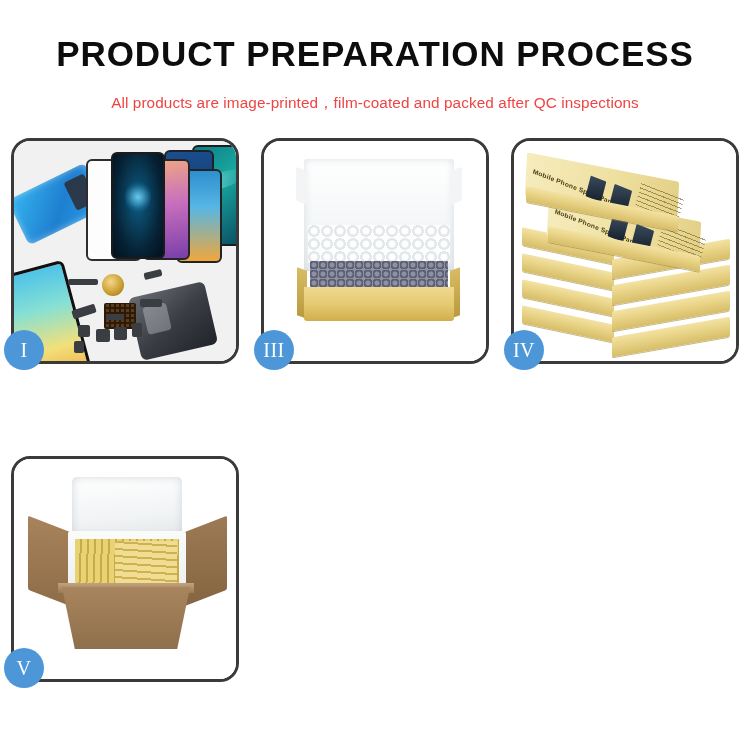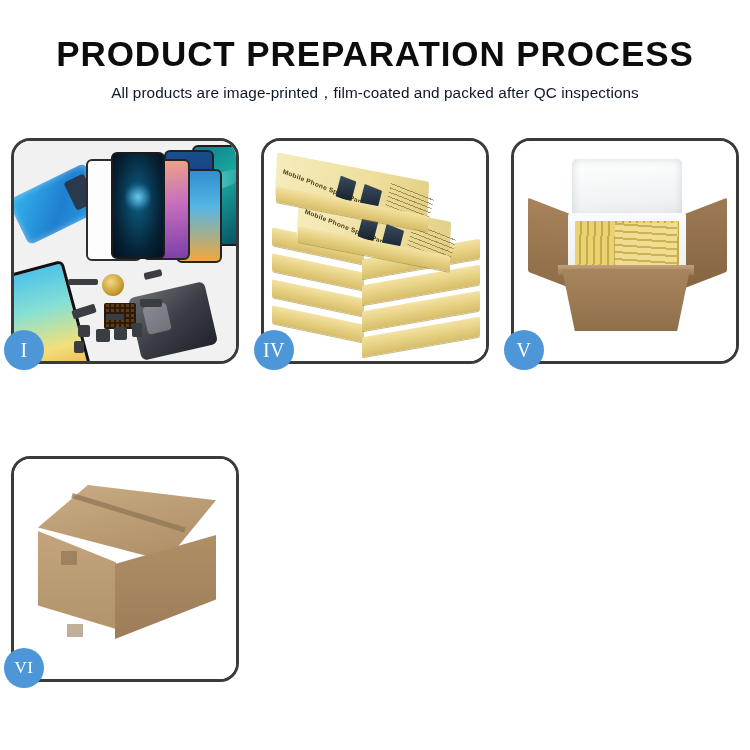--- a/index.html
+++ b/index.html
@@ -32,25 +32,25 @@
   .title {
     font-family: "Liberation Sans", sans-serif;
     font-size: 35px;
     font-weight: 700;
     letter-spacing: 0.9px;
     color: #0d0d0d;
     line-height: 40px;
     white-space: nowrap;
   }
   .subtitle {
-    margin-top: 9px;
+    margin-top: 19px;
     font-family: "Liberation Sans", sans-serif;
     font-size: 15.3px;
     font-weight: 400;
-    color: #0f172a;
+    color: #ef4444;
     letter-spacing: 0.1px;
     line-height: 19px;
     white-space: nowrap;
   }
 
   
   .grid {
     position: absolute;
     left: 11px;
     top: 138px;
@@ -429,20 +429,31 @@
         <div class="chip" style="left:82px; top:188px; width:14px; height:13px;"></div>
         <div class="chip" style="left:100px; top:186px; width:13px; height:13px;"></div>
         <div class="chip" style="left:118px; top:182px; width:10px; height:14px;"></div>
         <div class="chip" style="left:60px; top:200px; width:10px; height:12px;"></div>
         <div class="chip" style="left:92px; top:173px; width:18px; height:6px;"></div>
       </div>
       <div class="badge">I</div>
     </div>
 
 
+    <div class="panel">
+      <div class="panel-clip p3">
+        <div class="box3-lid"></div>
+        <div class="box3-foam"></div>
+        <div class="box3-grey"></div>
+        <div class="box3-left"></div>
+        <div class="box3-right"></div>
+        <div class="box3-front"></div>
+      </div>
+      <div class="badge">III</div>
+    </div>
 
     <div class="panel">
       <div class="panel-clip p4">
         <div class="stack">
 
           <div class="sbox" style="left:2px; top:74px; width:92px; height:18px; transform:skewY(12deg);"></div>
           <div class="sbox" style="left:2px; top:100px; width:92px; height:18px; transform:skewY(12deg);"></div>
           <div class="sbox" style="left:2px; top:126px; width:92px; height:18px; transform:skewY(12deg);"></div>
           <div class="sbox" style="left:2px; top:152px; width:92px; height:18px; transform:skewY(12deg);"></div>
 
@@ -478,26 +489,15 @@
         <div class="c5-foamlid"></div>
         <div class="c5-foambody"></div>
         <div class="c5-contents"></div>
         <div class="c5-contents2"></div>
         <div class="c5-rim"></div>
         <div class="c5-body"></div>
       </div>
       <div class="badge">V</div>
     </div>
 
-    <div class="panel">
-      <div class="panel-clip p6">
-        <div class="c6-top"></div>
-        <div class="c6-seam"></div>
-        <div class="c6-left"></div>
-        <div class="c6-right"></div>
-        <div class="c6-tab1"></div>
-        <div class="c6-tab2"></div>
-      </div>
-      <div class="badge wide">VI</div>
-    </div>
 
   </div>
 </div>
 
 </body></html>

